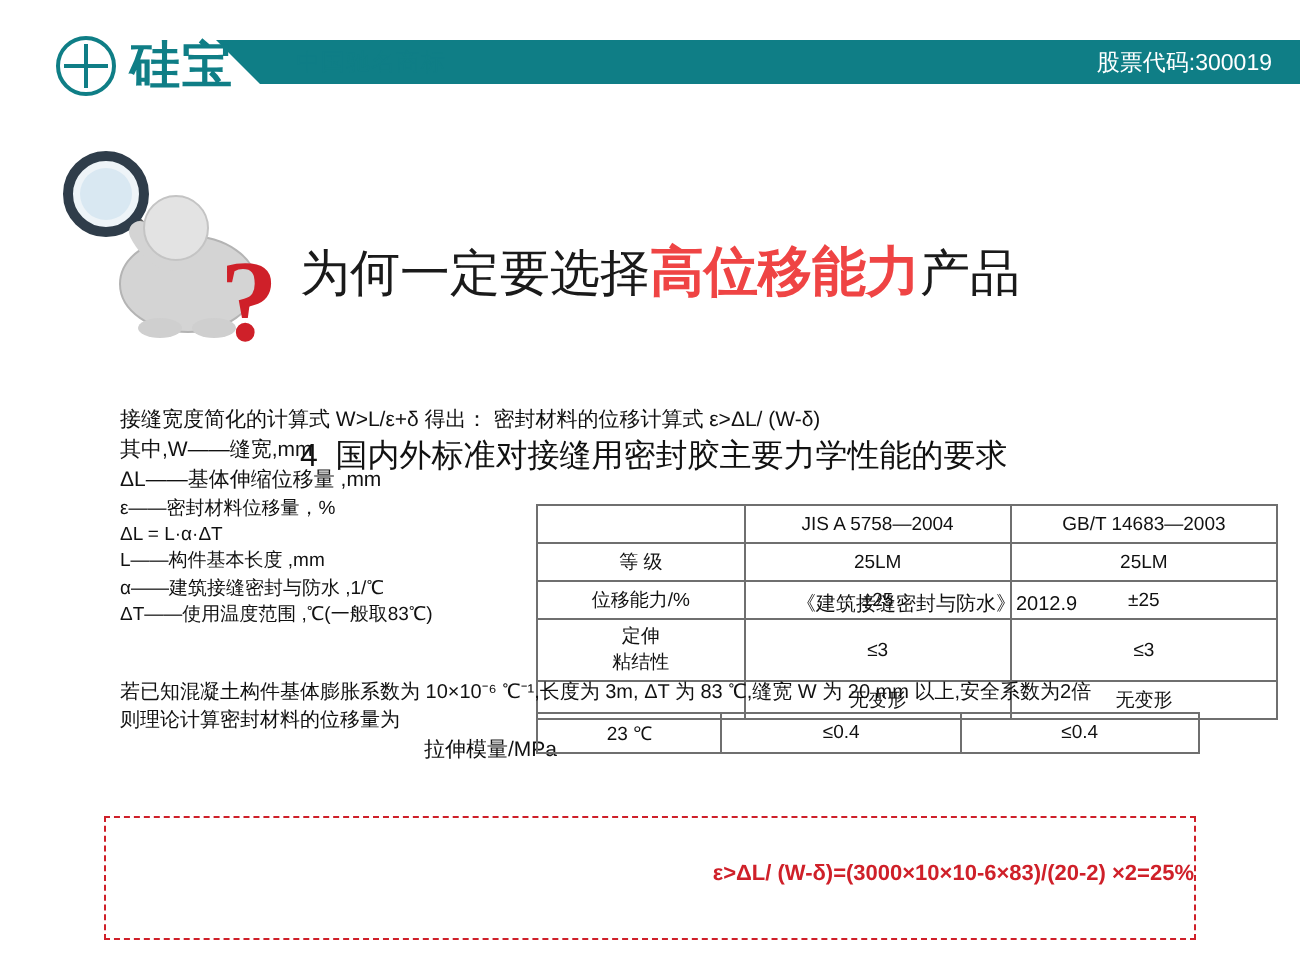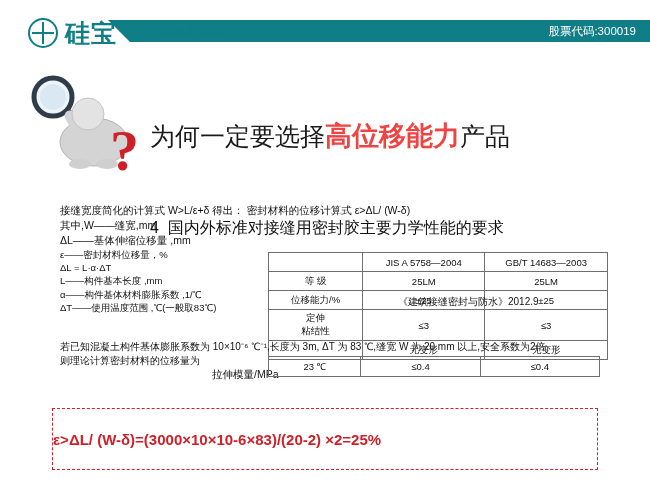--- a/index.html
+++ b/index.html
@@ -142,21 +142,21 @@
     font-size: 10px;
     color: #111111;
     line-height: 14px;
   }
   .note div { white-space: nowrap; }
 
   
   .tbl {
     position: absolute;
     left: 268px; top: 252px;
-    width: 340px;
+    width: 371px;
     border-collapse: collapse;
     font-size: 9.5px;
     color: #111;
     background: rgba(255,255,255,0.0);
   }
   .tbl td, .tbl th {
     border: 1px solid #6f6f6f;
     text-align: center;
     padding: 2px 3px;
     height: 14px;
@@ -206,22 +206,22 @@
   .resultbox {
     position: absolute;
     left: 52px; top: 408px;
     width: 546px; height: 62px;
     border: 1.6px dashed #cf2029;
     box-sizing: border-box;
   }
   .result {
     position: absolute;
     left: 0; right: 0; top: 22px;
-    text-align: left;
-    font-size: 15px;
+    text-align: right;
+    font-size: 11px;
     font-weight: bold;
     color: #cf2029;
     white-space: nowrap;
   }
 </style>
 </head>
 <body>
 
 <div class="header">
   <div class="header-band"></div>
@@ -266,21 +266,21 @@
 
 <div style="position:absolute;left:150px;top:218px;font-size:16px;color:#111;white-space:nowrap;">
   <span>4</span>
   &nbsp;<span>国内外标准对接缝用密封胶主要力学性能的要求</span>
 </div>
 
 <div class="legend">
   <div>ε——密封材料位移量，%</div>
   <div>ΔL = L·α·ΔT</div>
   <div>L——构件基本长度 ,mm</div>
-  <div>α——构件基体材料膨胀系数 ,1/℃</div>
+  <div>α——建筑接缝密封与防水 ,1/℃</div>
   <div>ΔT——使用温度范围 ,℃(一般取83℃)</div>
 </div>
 
 <table class="tbl">
   <tbody>
       <tr>
     <th class="c0"></th>
     <th class="c1">JIS A 5758—2004</th>
     <th class="c2">GB/T 14683—2003</th>
   </tr>

